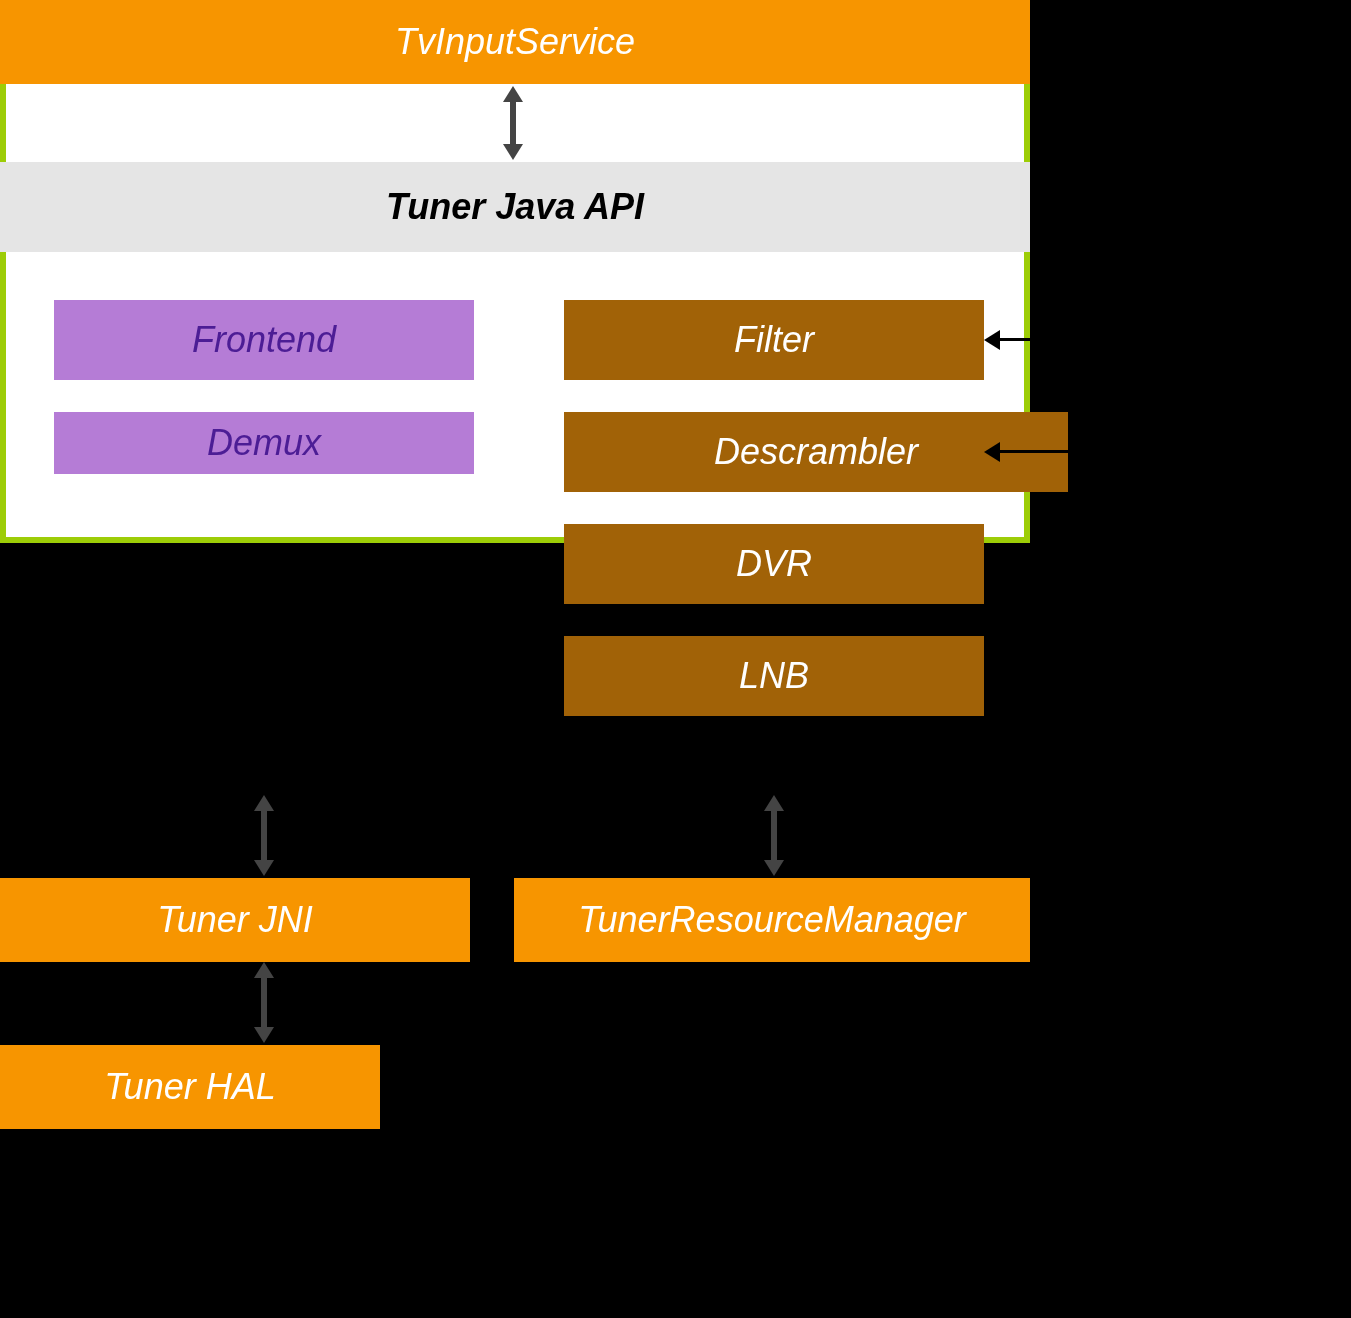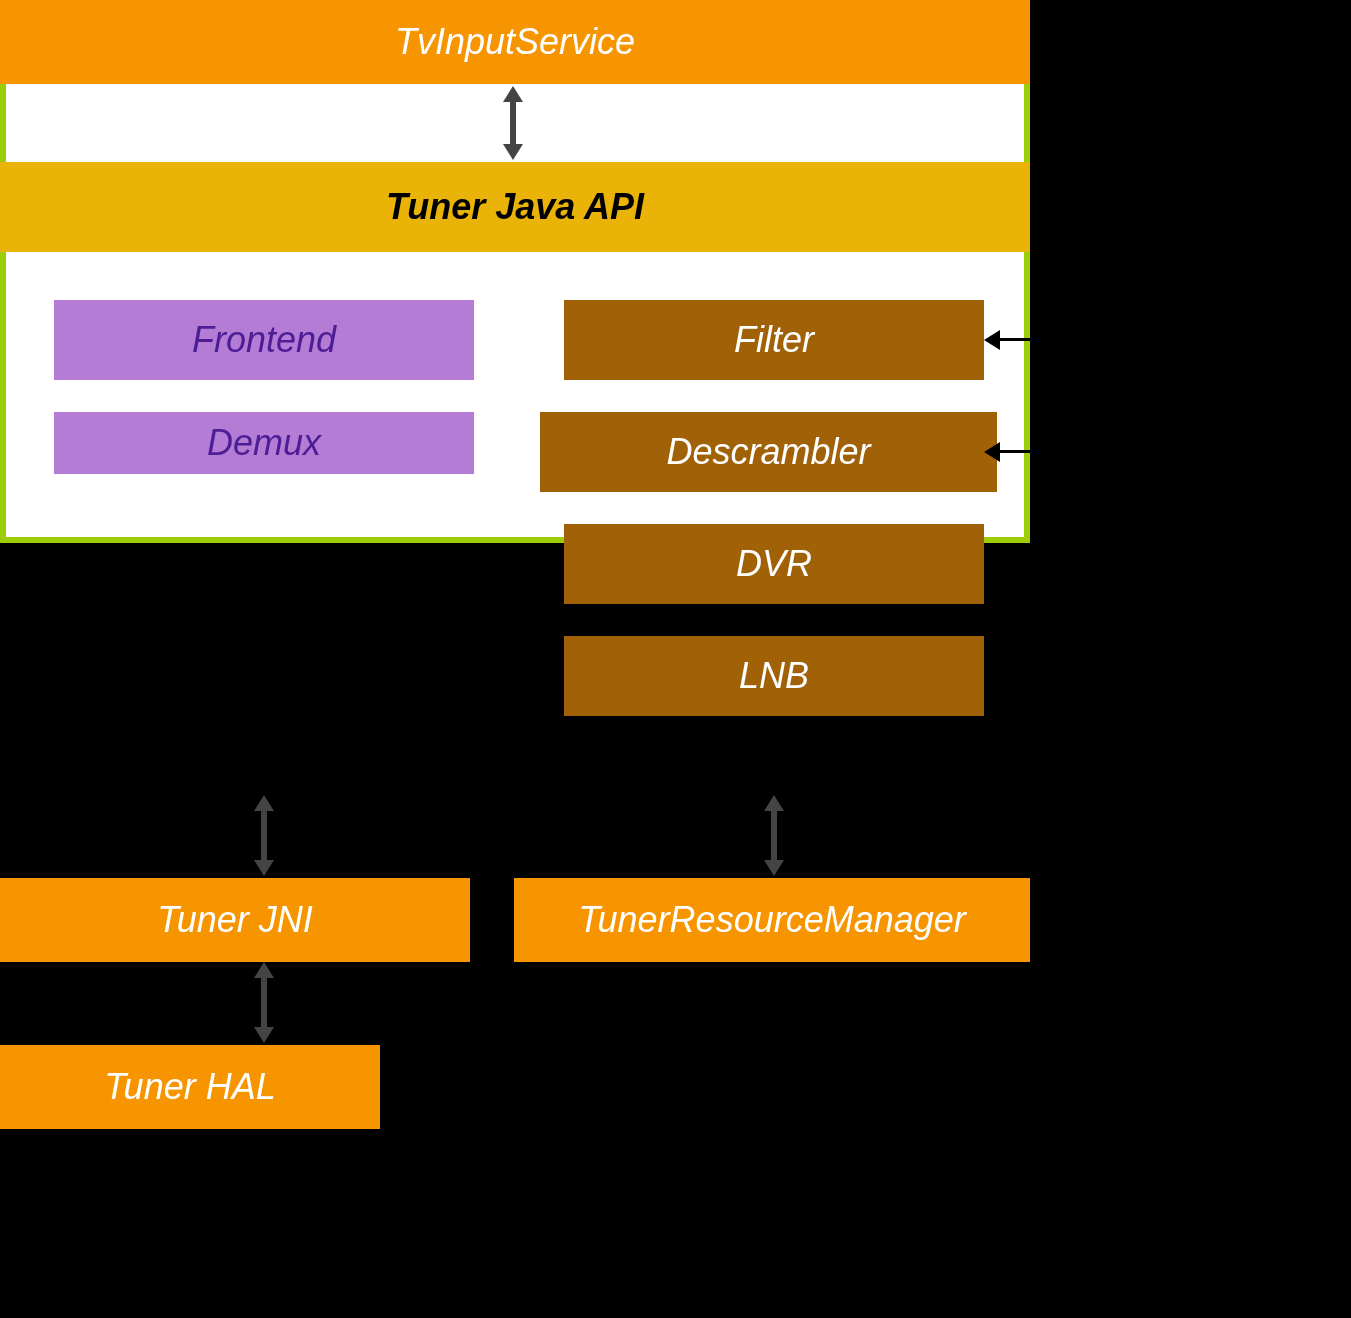--- a/index.html
+++ b/index.html
@@ -20,21 +20,21 @@
       display: flex;
       align-items: center;
       justify-content: center;
       font-size: 36px;
     }
     .orange {
       background: #f79500;
       color: #fff;
     }
     .green-header {
-      background: #eab308;
+      background: #e5e5e5;
       color: #000;
       font-weight: bold;
     }
     .green-outline {
       background: #fff;
       border: 6px solid #9dcd07;
       border-top: none;
     }
     .purple {
       background: #b57cd6;
@@ -96,21 +96,21 @@
 </div>
 
 <div class="box purple" style="left:54px; top:412px; width:420px; height:62px;">
   <span>Demux</span>
 </div>
 
 <div class="box blue" style="left:564px; top:300px; width:420px; height:80px;">
   <span>Filter</span>
 </div>
 
-<div class="box blue" style="left:540px; top:412px; width:457px; height:80px;">
+<div class="box blue" style="left:564px; top:412px; width:504px; height:80px;">
   <span>Descrambler</span>
 </div>
 
 <div class="box blue" style="left:564px; top:524px; width:420px; height:80px;">
   <span>DVR</span>
 </div>
 
 <div class="box blue" style="left:564px; top:636px; width:420px; height:80px;">
   <span>LNB</span>
 </div>

